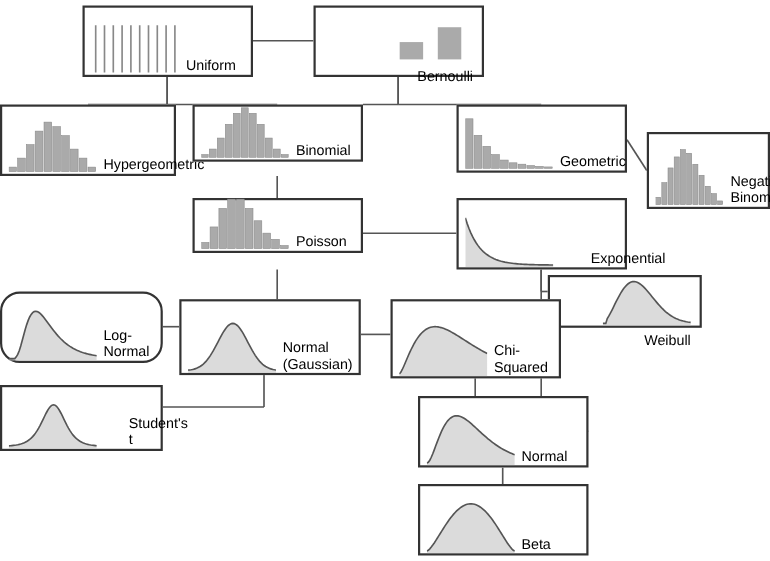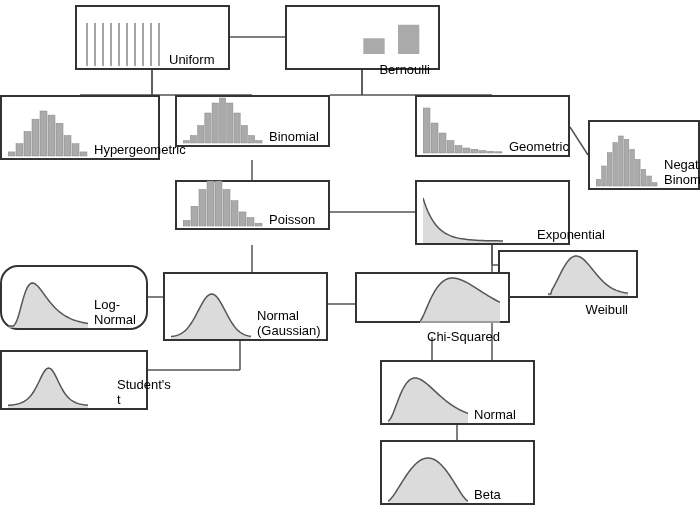--- a/index.html
+++ b/index.html
@@ -233,21 +233,21 @@
     <div class="dist-card" style="left: 163px; top: 272px; width: 165px; height: 69px; flex-direction: row; justify-content: flex-start; padding-left: 6px;">
       <div class="dist-chart">
         <svg width="80" height="49" viewBox="0 0 80 49">
           <polygon points="0,49 0,46.52231314885558 1.3559322033898304,46.358406199030085 2.711864406779661,46.14683292599208 4.067796610169491,45.87677937628152 5.423728813559322,45.53595944641223 6.779661016949152,45.11071185419348 8.135593220338983,44.58620519813225 9.491525423728813,43.946769789195606 10.847457627118644,43.17637044924639 12.203389830508476,42.25922741190713 13.559322033898304,41.180582820825656 14.915254237288135,39.92759836718234 16.271186440677965,38.490355939404566 17.627118644067796,36.862918708097865 18.983050847457626,35.044396080512655 20.338983050847457,33.03994390359096 21.694915254237287,30.86162274938982 23.05084745762712,28.52903359693822 24.40677966101695,26.069652993721217 25.76271186440678,23.518799654492497 27.11864406779661,20.919181632356764 28.47457627118644,18.3199971330856 29.83050847457627,15.775591405831289 31.186440677966104,13.343704855599668 32.54237288135593,11.083380909315302 33.89830508474576,9.052633188862394 35.25423728813559,7.305997105374665 36.610169491525426,5.892108281176704 37.96610169491525,4.851457047809525 39.32203389830509,4.214463394714663 40.67796610169491,4 42.03389830508475,4.214463394714663 43.389830508474574,4.851457047809525 44.7457627118644,5.892108281176704 46.10169491525424,7.305997105374665 47.45762711864407,9.052633188862394 48.8135593220339,11.083380909315302 50.16949152542373,13.343704855599668 51.52542372881356,15.775591405831289 52.88135593220339,18.3199971330856 54.23728813559322,20.919181632356764 55.59322033898305,23.518799654492497 56.94915254237288,26.069652993721217 58.305084745762706,28.52903359693822 59.66101694915254,30.86162274938982 61.01694915254237,33.03994390359096 62.37288135593221,35.044396080512655 63.728813559322035,36.862918708097865 65.08474576271186,38.490355939404566 66.4406779661017,39.92759836718234 67.79661016949152,41.180582820825656 69.15254237288136,42.25922741190713 70.50847457627118,43.17637044924639 71.86440677966102,43.946769789195606 73.22033898305085,44.58620519813225 74.57627118644068,45.11071185419348 75.9322033898305,45.53595944641223 77.28813559322033,45.87677937628152 78.64406779661017,46.14683292599208 80,46.358406199030085 80,49" fill="#ccc" opacity="0.7"></polygon>
           <polyline points="0,46.52231314885558 1.3559322033898304,46.358406199030085 2.711864406779661,46.14683292599208 4.067796610169491,45.87677937628152 5.423728813559322,45.53595944641223 6.779661016949152,45.11071185419348 8.135593220338983,44.58620519813225 9.491525423728813,43.946769789195606 10.847457627118644,43.17637044924639 12.203389830508476,42.25922741190713 13.559322033898304,41.180582820825656 14.915254237288135,39.92759836718234 16.271186440677965,38.490355939404566 17.627118644067796,36.862918708097865 18.983050847457626,35.044396080512655 20.338983050847457,33.03994390359096 21.694915254237287,30.86162274938982 23.05084745762712,28.52903359693822 24.40677966101695,26.069652993721217 25.76271186440678,23.518799654492497 27.11864406779661,20.919181632356764 28.47457627118644,18.3199971330856 29.83050847457627,15.775591405831289 31.186440677966104,13.343704855599668 32.54237288135593,11.083380909315302 33.89830508474576,9.052633188862394 35.25423728813559,7.305997105374665 36.610169491525426,5.892108281176704 37.96610169491525,4.851457047809525 39.32203389830509,4.214463394714663 40.67796610169491,4 42.03389830508475,4.214463394714663 43.389830508474574,4.851457047809525 44.7457627118644,5.892108281176704 46.10169491525424,7.305997105374665 47.45762711864407,9.052633188862394 48.8135593220339,11.083380909315302 50.16949152542373,13.343704855599668 51.52542372881356,15.775591405831289 52.88135593220339,18.3199971330856 54.23728813559322,20.919181632356764 55.59322033898305,23.518799654492497 56.94915254237288,26.069652993721217 58.305084745762706,28.52903359693822 59.66101694915254,30.86162274938982 61.01694915254237,33.03994390359096 62.37288135593221,35.044396080512655 63.728813559322035,36.862918708097865 65.08474576271186,38.490355939404566 66.4406779661017,39.92759836718234 67.79661016949152,41.180582820825656 69.15254237288136,42.25922741190713 70.50847457627118,43.17637044924639 71.86440677966102,43.946769789195606 73.22033898305085,44.58620519813225 74.57627118644068,45.11071185419348 75.9322033898305,45.53595944641223 77.28813559322033,45.87677937628152 78.64406779661017,46.14683292599208 80,46.358406199030085" fill="none" stroke="#555" stroke-width="1.5"></polyline>
         </svg>
       </div>
       <div class="dist-label" style="white-space: pre-line;">Normal
 (Gaussian)</div>
     </div>
-    <div class="dist-card" style="left: 355px; top: 272px; width: 155px; height: 51px; flex-direction: column; justify-content: flex-start; padding-left: 6px;">
+    <div class="dist-card" style="left: 355px; top: 272px; width: 155px; height: 72px; flex-direction: row; justify-content: flex-start; padding-left: 6px;">
       <div class="dist-chart">
         <svg width="80" height="49" viewBox="0 0 80 49">
           <polygon points="0,49 0,47 1.3559322033898304,45.46025107076237 2.711864406779661,42.90879257259649 4.067796610169491,39.9393451428502 5.423728813559322,36.78802642379927 6.779661016949152,33.59300965030994 8.135593220338983,30.44383443706558 9.491525423728813,27.400881440823966 10.847457627118644,24.505255982684595 12.203389830508476,21.784566786257283 13.559322033898304,19.256626755832727 14.915254237288135,16.931976064239482 16.271186440677965,14.815681048344594 17.627118644067796,12.90865954754679 18.983050847457626,11.208681478677079 20.338983050847457,9.711138161649792 21.694915254237287,8.40964196102184 23.05084745762712,7.296498362638481 24.40677966101695,6.363080243039271 25.76271186440678,5.600125934880964 27.11864406779661,4.9979771380786175 28.47457627118644,4.546768837757739 29.83050847457627,4.23658060041209 31.186440677966104,4.0575565751465845 32.54237288135593,4 33.89830508474576,4.054446853854174 35.25423728813559,4.211722400825359 36.610169491525426,4.462983676227147 37.96610169491525,4.799750411899105 39.32203389830509,5.21392645861043 40.67796610169491,5.697813408695623 42.03389830508475,6.244117834093458 43.389830508474574,6.845953319347835 44.7457627118644,7.496838275129335 46.10169491525424,8.19069035719793 47.45762711864407,8.92181818205541 48.8135593220339,9.684910918821878 50.16949152542373,10.475026243158602 51.52542372881356,11.287577060194678 52.88135593220339,12.11831733686654 54.23728813559322,12.963327327794019 55.59322033898305,13.818998431128179 56.94915254237288,14.682017870341731 58.305084745762706,15.549353363566237 59.66101694915254,16.418237912872776 61.01694915254237,17.286154821066802 62.37288135593221,18.150823022468845 63.728813559322035,19.01018279623284 65.08474576271186,19.86238191555044 66.4406779661017,20.705762273210315 67.79661016949152,21.538847013093598 69.15254237288136,22.36032818800743 70.50847457627118,23.16905495654477 71.86440677966102,23.964022325204166 73.22033898305085,24.744360436629755 74.57627118644068,25.509324400386657 75.9322033898305,26.258284659038907 77.28813559322033,26.99071787933254 78.64406779661017,27.70619835590764 80,28.404389913085925 80,49" fill="#ccc" opacity="0.7"></polygon>
           <polyline points="0,47 1.3559322033898304,45.46025107076237 2.711864406779661,42.90879257259649 4.067796610169491,39.9393451428502 5.423728813559322,36.78802642379927 6.779661016949152,33.59300965030994 8.135593220338983,30.44383443706558 9.491525423728813,27.400881440823966 10.847457627118644,24.505255982684595 12.203389830508476,21.784566786257283 13.559322033898304,19.256626755832727 14.915254237288135,16.931976064239482 16.271186440677965,14.815681048344594 17.627118644067796,12.90865954754679 18.983050847457626,11.208681478677079 20.338983050847457,9.711138161649792 21.694915254237287,8.40964196102184 23.05084745762712,7.296498362638481 24.40677966101695,6.363080243039271 25.76271186440678,5.600125934880964 27.11864406779661,4.9979771380786175 28.47457627118644,4.546768837757739 29.83050847457627,4.23658060041209 31.186440677966104,4.0575565751465845 32.54237288135593,4 33.89830508474576,4.054446853854174 35.25423728813559,4.211722400825359 36.610169491525426,4.462983676227147 37.96610169491525,4.799750411899105 39.32203389830509,5.21392645861043 40.67796610169491,5.697813408695623 42.03389830508475,6.244117834093458 43.389830508474574,6.845953319347835 44.7457627118644,7.496838275129335 46.10169491525424,8.19069035719793 47.45762711864407,8.92181818205541 48.8135593220339,9.684910918821878 50.16949152542373,10.475026243158602 51.52542372881356,11.287577060194678 52.88135593220339,12.11831733686654 54.23728813559322,12.963327327794019 55.59322033898305,13.818998431128179 56.94915254237288,14.682017870341731 58.305084745762706,15.549353363566237 59.66101694915254,16.418237912872776 61.01694915254237,17.286154821066802 62.37288135593221,18.150823022468845 63.728813559322035,19.01018279623284 65.08474576271186,19.86238191555044 66.4406779661017,20.705762273210315 67.79661016949152,21.538847013093598 69.15254237288136,22.36032818800743 70.50847457627118,23.16905495654477 71.86440677966102,23.964022325204166 73.22033898305085,24.744360436629755 74.57627118644068,25.509324400386657 75.9322033898305,26.258284659038907 77.28813559322033,26.99071787933254 78.64406779661017,27.70619835590764 80,28.404389913085925" fill="none" stroke="#555" stroke-width="1.5"></polyline>
         </svg>
       </div>
       <div class="dist-label" style="white-space: pre-line;">Chi-Squared</div>
     </div>
     <div class="dist-card" style="left: 0px; top: 350px; width: 148px; height: 60px; flex-direction: row; justify-content: flex-start; padding-left: 6px;">
       <div class="dist-chart">

